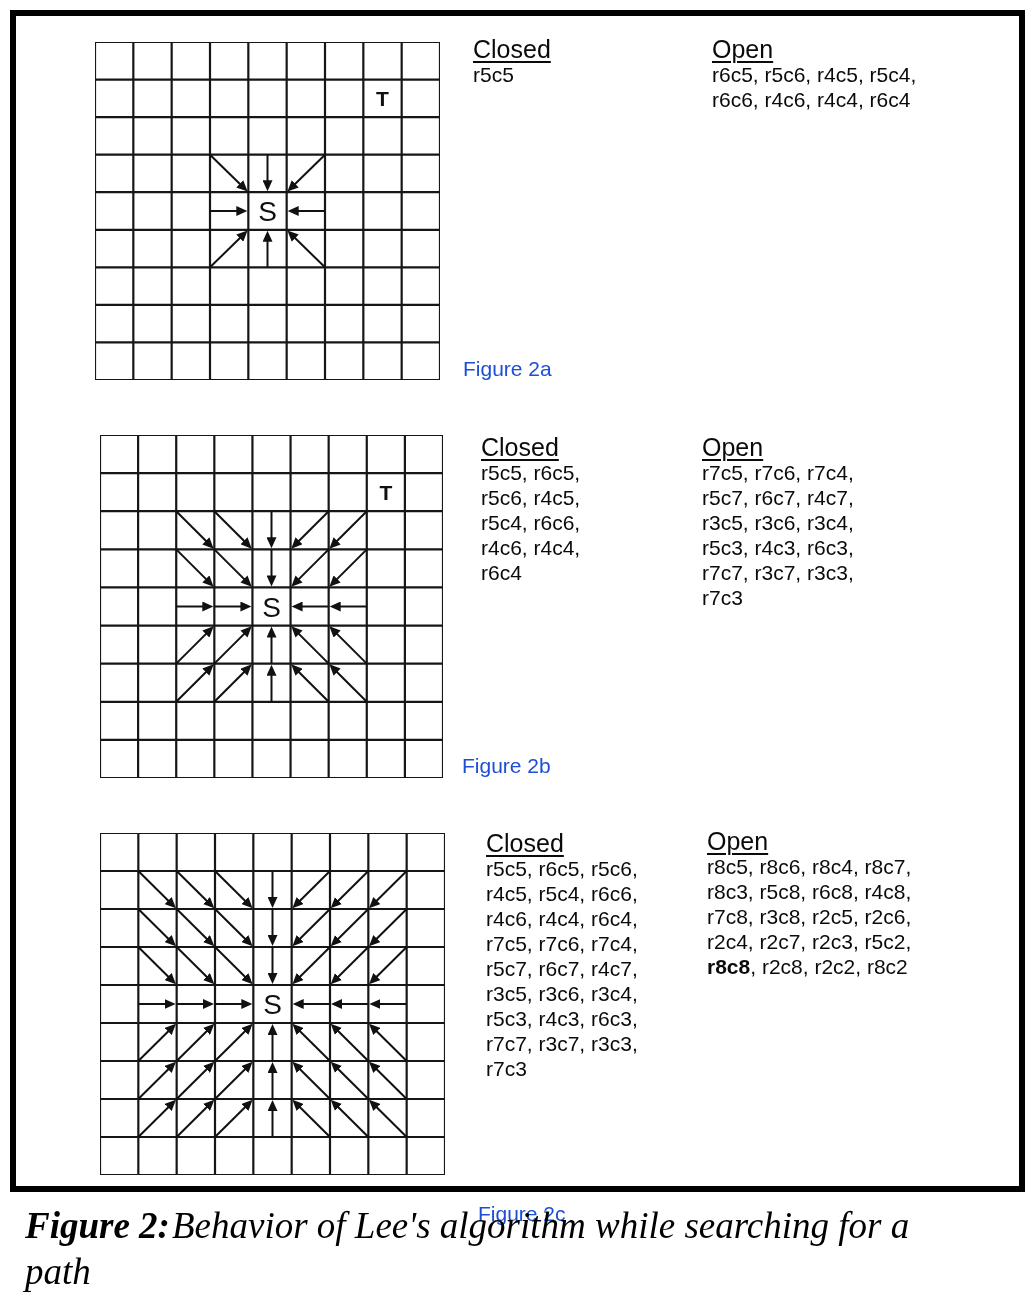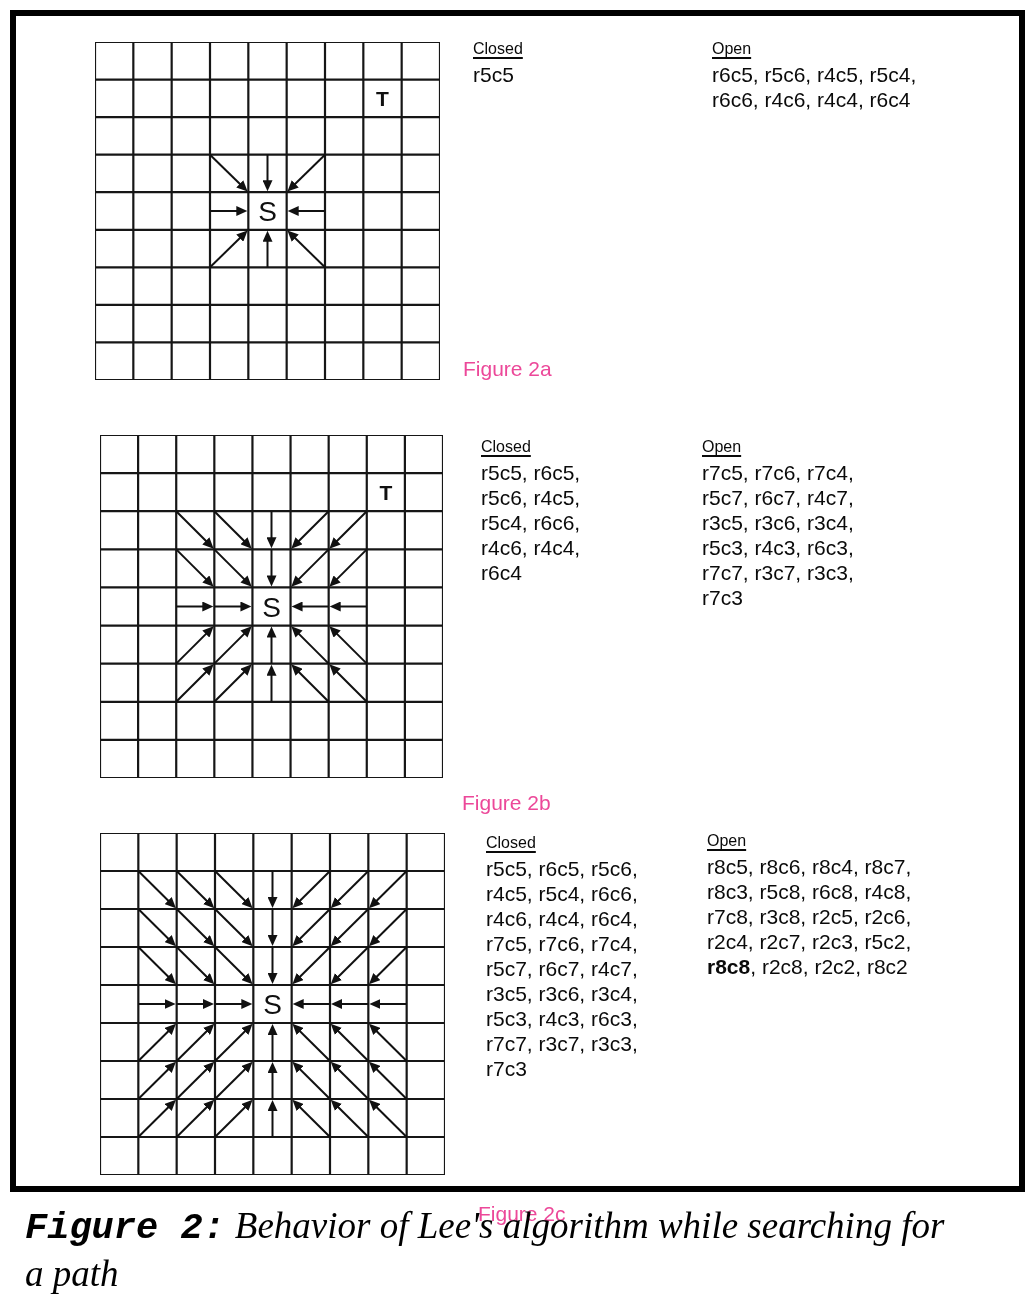--- a/index.html
+++ b/index.html
@@ -5,35 +5,35 @@
   html,body{margin:0;padding:0;background:#ffffff;}
   .page{position:relative;width:1033px;height:1305px;background:#ffffff;
         font-family:"Liberation Sans",sans-serif;color:#0b0b0b;overflow:hidden;}
   .figure-box{position:absolute;left:10px;top:10px;width:1003px;height:1170px;
         border:6px solid #000;background:#fff;box-sizing:content-box;}
   .grid-svg{position:absolute;}
   #grid-a{left:95px;top:42px;}
   #grid-b{left:100px;top:435px;}
   #grid-c{left:100px;top:833px;}
   .col{position:absolute;}
-  .col-heading{font-size:16px;line-height:26px;text-decoration:underline;
+  .col-heading{font-size:25px;line-height:26px;text-decoration:underline;
         text-decoration-thickness:2px;text-underline-offset:3px;color:#0a0a0a;}
   .col-line{font-size:21px;line-height:25px;white-space:nowrap;color:#0a0a0a;}
   #closed-a{left:473px;top:36px;}  #open-a{left:712px;top:36px;}
   #closed-b{left:481px;top:434px;} #open-b{left:702px;top:434px;}
   #closed-c{left:486px;top:830px;} #open-c{left:707px;top:828px;}
-  .panel-caption{position:absolute;font-size:21px;line-height:24px;color:#ec4899;}
+  .panel-caption{position:absolute;font-size:21px;line-height:24px;color:#1d4ed8;}
   #cap-a{left:463px;top:357px;}
-  #cap-b{left:462px;top:754px;margin-top:37px;}
+  #cap-b{left:462px;top:754px;}
   #cap-c{left:478px;top:1202px;}
   .bold-cell{font-weight:bold;text-align:center;}
   .main-caption{position:absolute;left:25px;top:1203px;width:945px;
         font-family:"Liberation Serif",serif;font-style:italic;font-size:37px;
         line-height:46px;color:#000;}
-  .main-caption .cap-label{font-weight:bold;margin-right:10px;font-family:Liberation Mono, monospace;}
+  .main-caption .cap-label{font-weight:bold;margin-right:2px;}
 </style>
 </head>
 <body>
 
 <div class="page">
   <div class="figure-box"></div>
 
   <svg id="grid-a" class="grid-svg" width="345" height="338" viewBox="0 0 345 338">
       <defs>
         <marker id="ah0" markerWidth="12" markerHeight="10" refX="1" refY="5" orient="auto" markerUnits="userSpaceOnUse">

